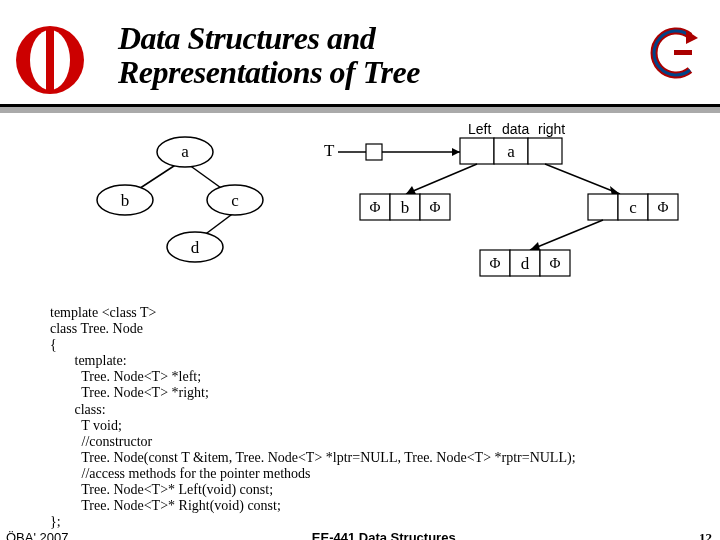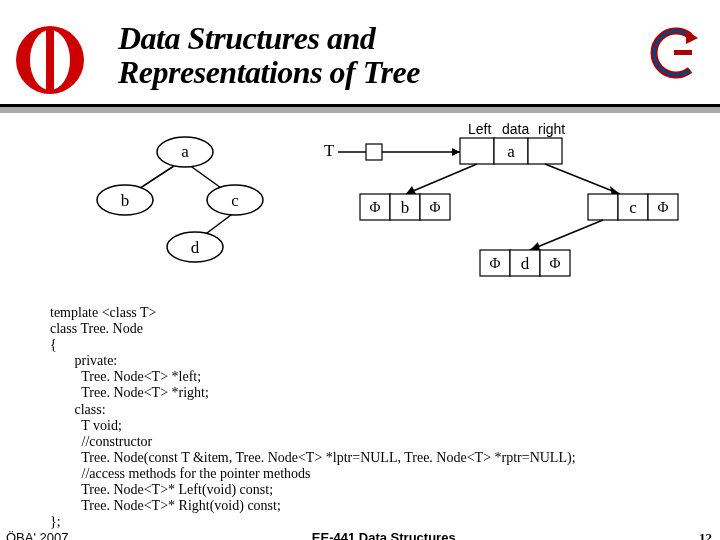--- a/index.html
+++ b/index.html
@@ -110,21 +110,21 @@
     <rect class="rec-cell" x="190" y="128" width="30" height="26"></rect>
     <rect class="rec-cell" x="220" y="128" width="30" height="26"></rect>
     <text class="phi" x="175" y="146" text-anchor="middle">Φ</text>
     <text class="rec-val" x="205" y="147" text-anchor="middle">d</text>
     <text class="phi" x="235" y="146" text-anchor="middle">Φ</text>
   </svg>
 
   <div class="code"><span>template &lt;class T&gt;</span>
 <span>class Tree. Node</span>
 <span>{</span>
-<span>       private:</span>
+<span>       template:</span>
 <span>         Tree. Node&lt;T&gt; *left;</span>
 <span>         Tree. Node&lt;T&gt; *right;</span>
 <span>       class:</span>
 <span>         T void;</span>
 <span>         //constructor</span>
 <span>         Tree. Node(const T &amp;item, Tree. Node&lt;T&gt; *lptr=NULL, Tree. Node&lt;T&gt; *rptr=NULL);</span>
 <span>         //access methods for the pointer methods</span>
 <span>         Tree. Node&lt;T&gt;* Left(void) const;</span>
 <span>         Tree. Node&lt;T&gt;* Right(void) const;</span>
 <span>};</span></div>

